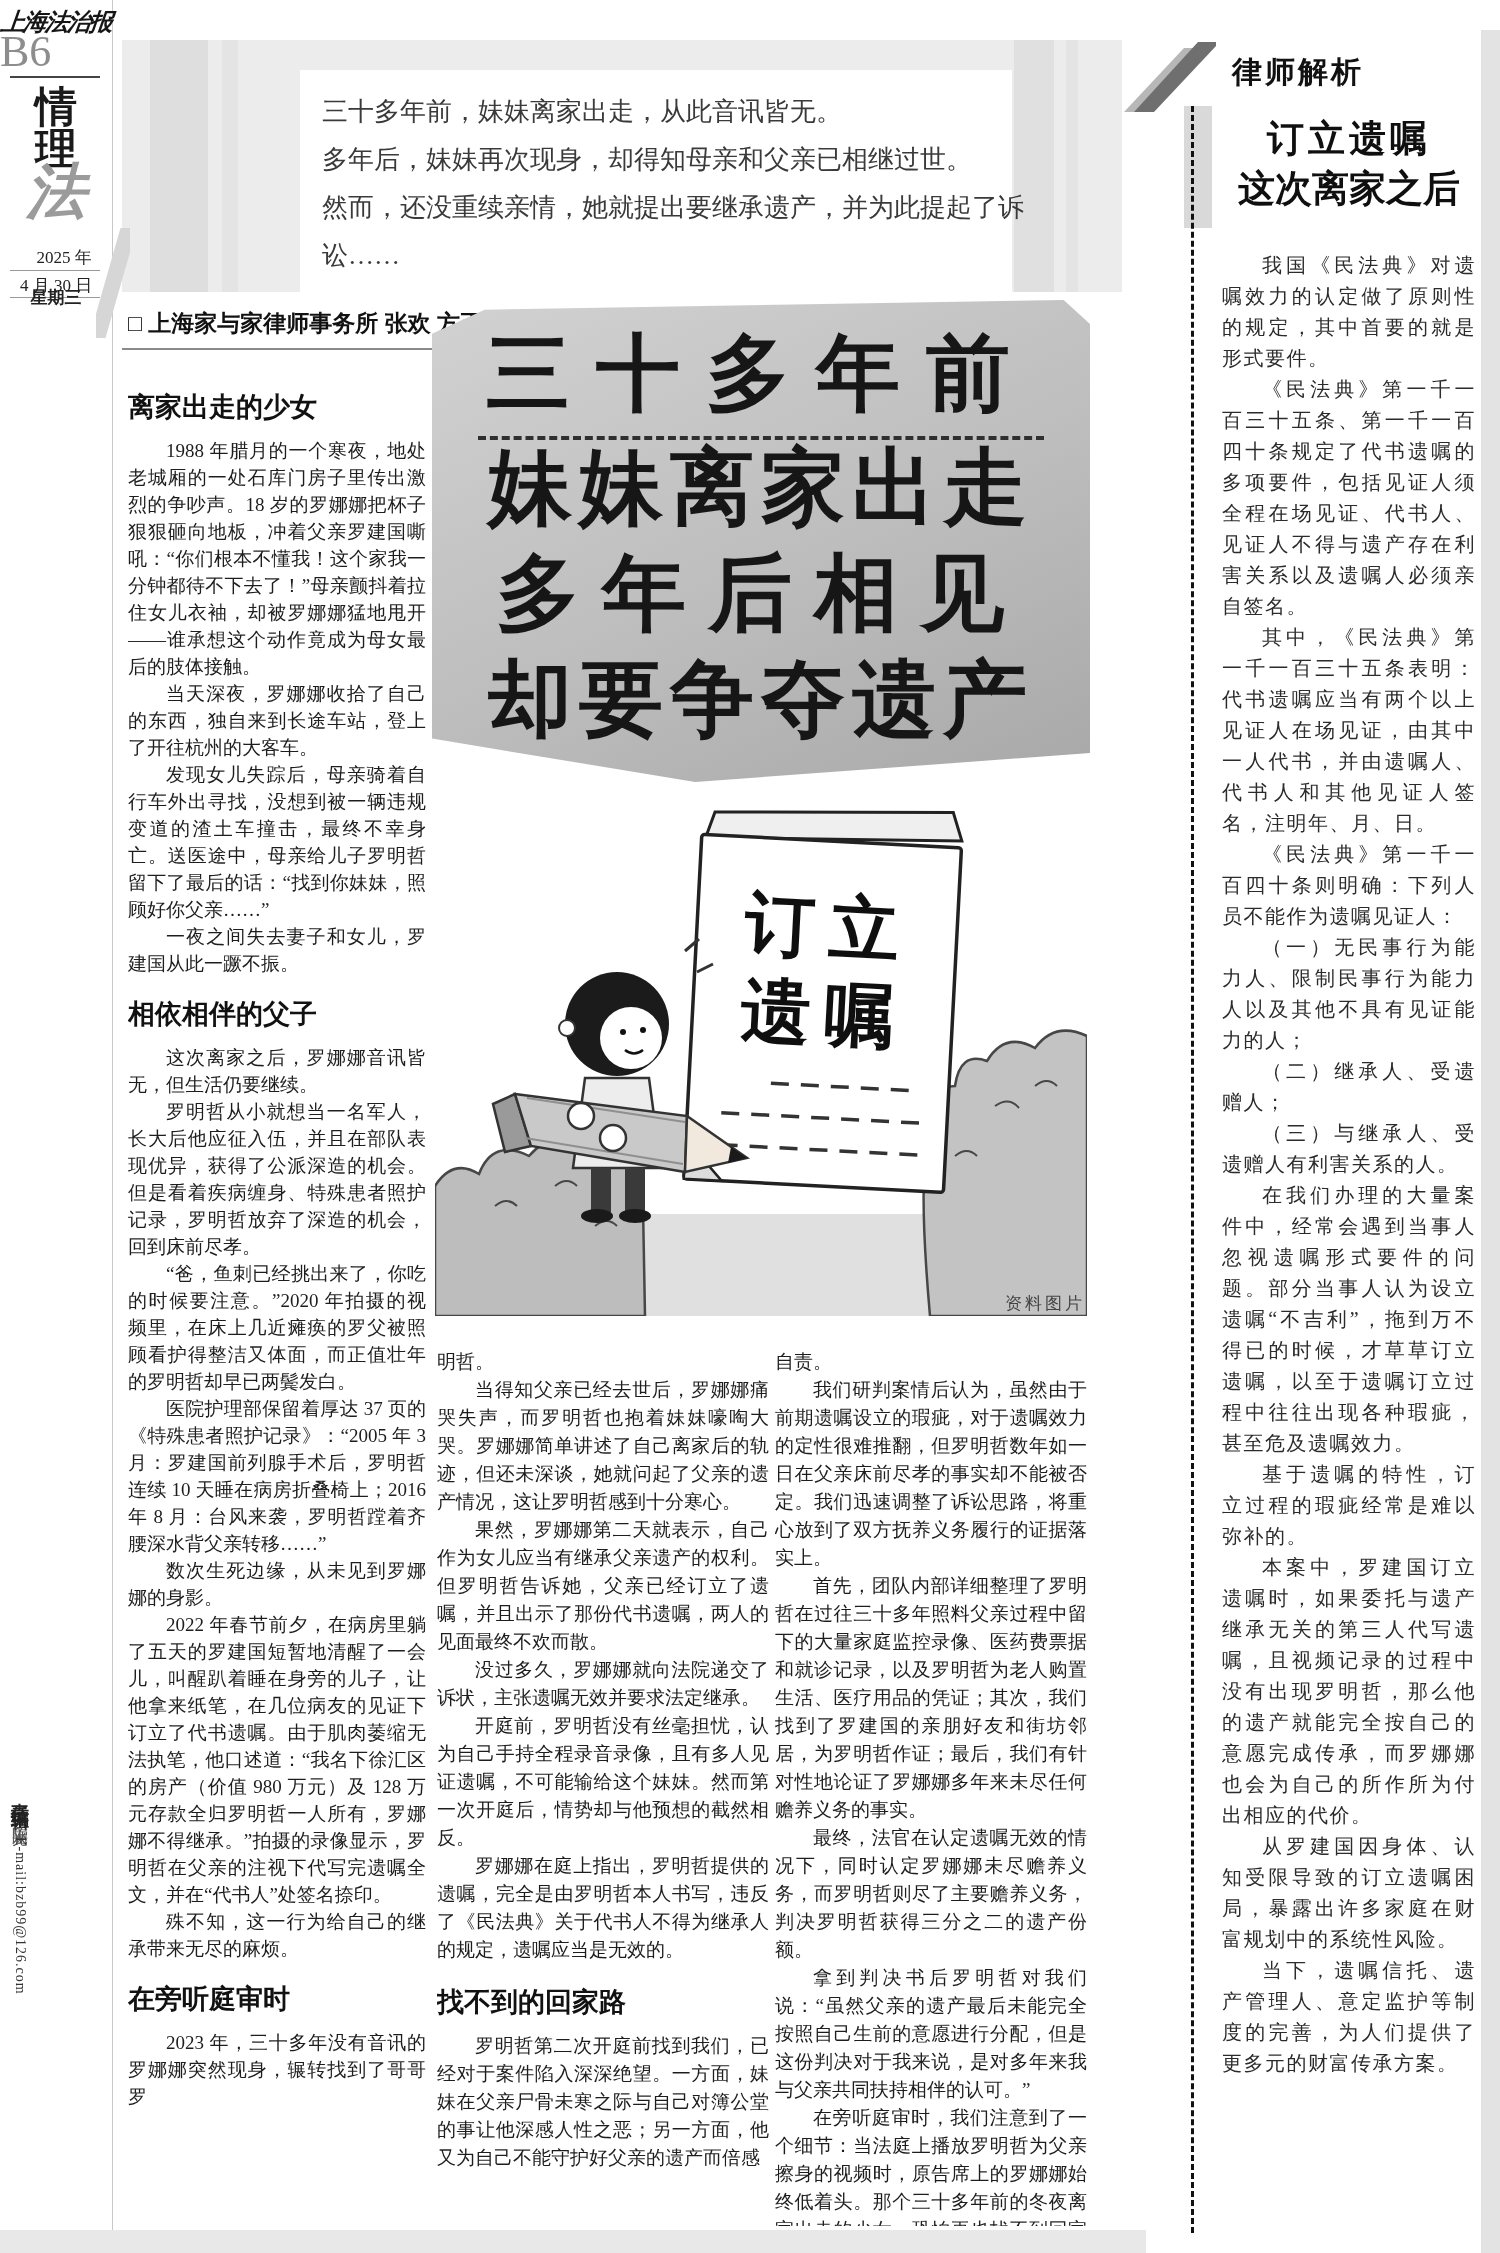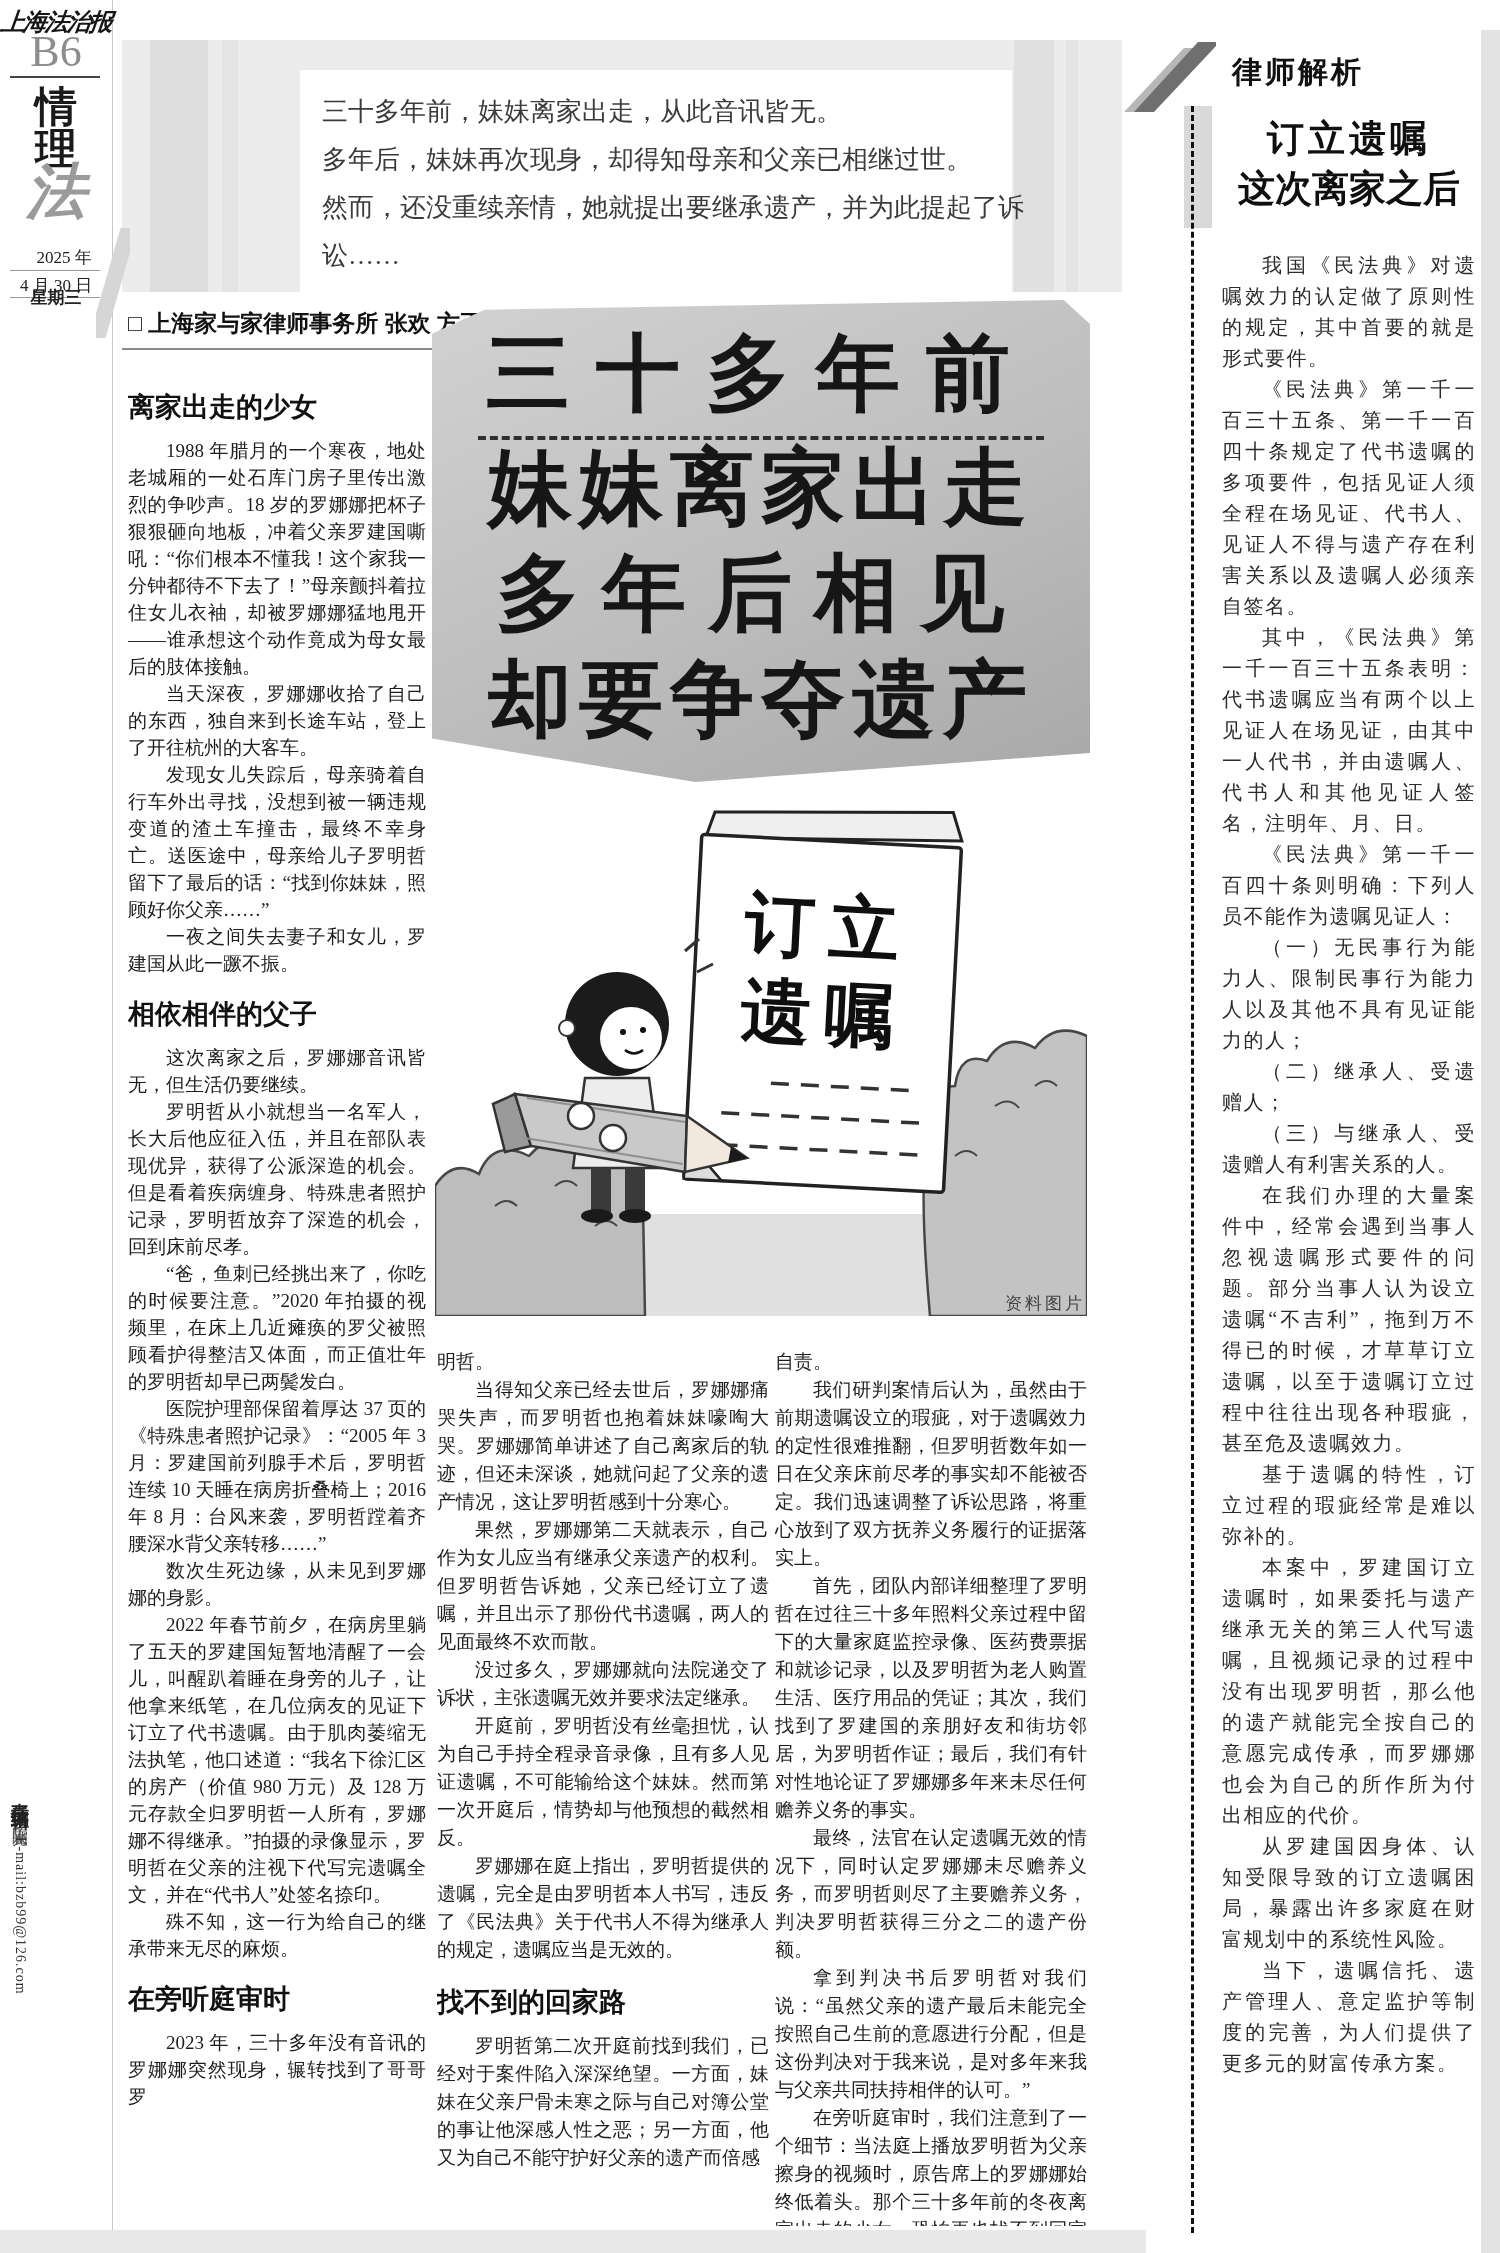--- a/index.html
+++ b/index.html
@@ -3,21 +3,21 @@
 <meta charset="utf-8">
 <style>
   html,body{margin:0;padding:0;background:#fff;}
   #page{position:relative;width:1500px;height:2253px;background:#fff;overflow:hidden;
         font-family:"Liberation Serif","DejaVu Serif",serif;color:#222;}
   .abs{position:absolute;}
   
   #masthead{left:0;top:0;width:112px;height:2253px;border-right:1px solid #c8c8c8;background:#fff;}
   #brand{left:1px;top:6px;width:110px;font-weight:bold;font-size:24px;letter-spacing:-2px;
          transform:skewX(-6deg);font-style:italic;color:#151515;white-space:nowrap;}
-  #pageno{left:0;top:26px;width:112px;text-align:center;font-size:44px;color:#8d8d8d;font-family:"Liberation Serif",serif;}
+  #pageno{left:0;top:26px;width:112px;text-align:left;font-size:44px;color:#8d8d8d;font-family:"Liberation Serif",serif;}
   .mh-rule{left:10px;width:90px;height:2px;background:#444;}
   .mh-rule-thin{left:10px;width:90px;height:1px;background:#999;}
   .secchar{left:0;width:112px;text-align:center;font-weight:bold;color:#1a1a1a;
            font-family:"Liberation Sans","DejaVu Sans",sans-serif;font-size:42px;line-height:42px;}
   #secfa{left:0;top:162px;width:112px;text-align:center;font-size:60px;line-height:60px;color:#9b9b9b;
          font-style:italic;font-weight:bold;}
   .mh-date{left:0;width:112px;text-align:center;font-size:17px;color:#222;}
   #weekday{font-weight:bold;}
   #editorblock{left:8px;top:1788px;height:460px;writing-mode:vertical-rl;text-orientation:mixed;
                font-size:18px;color:#222;}

